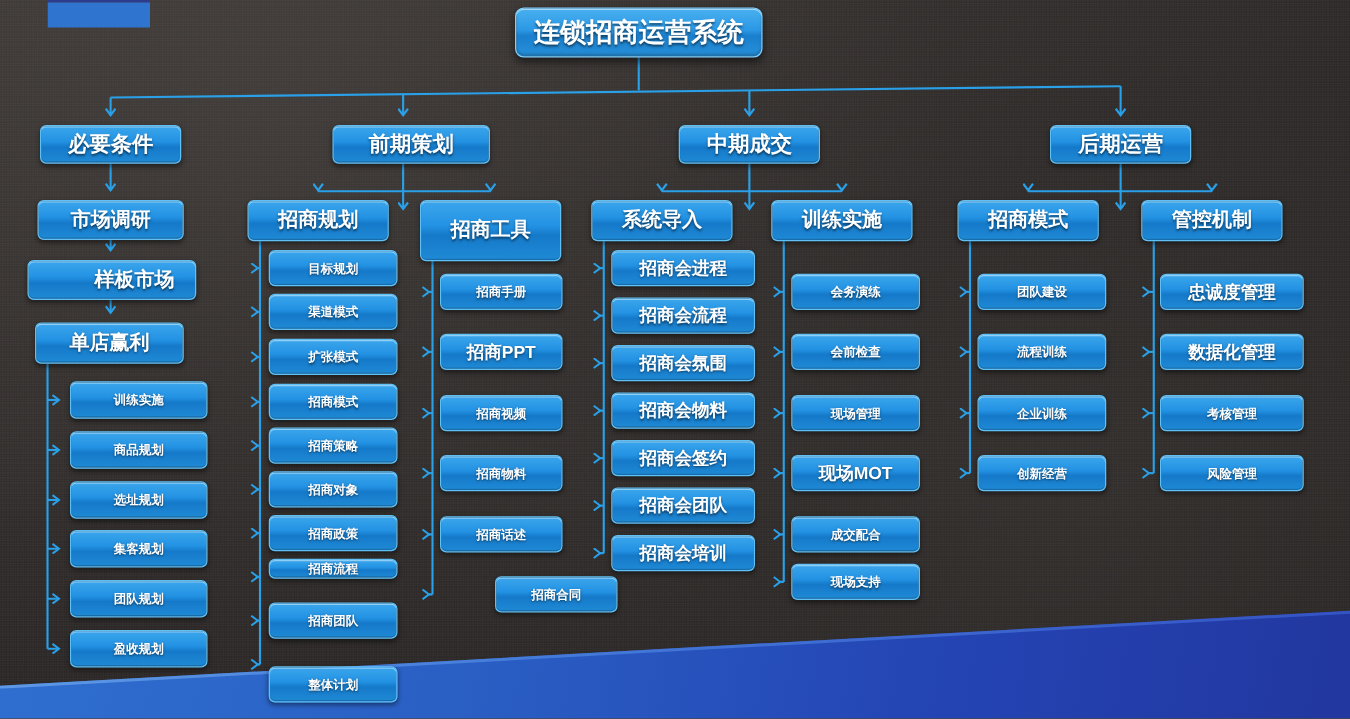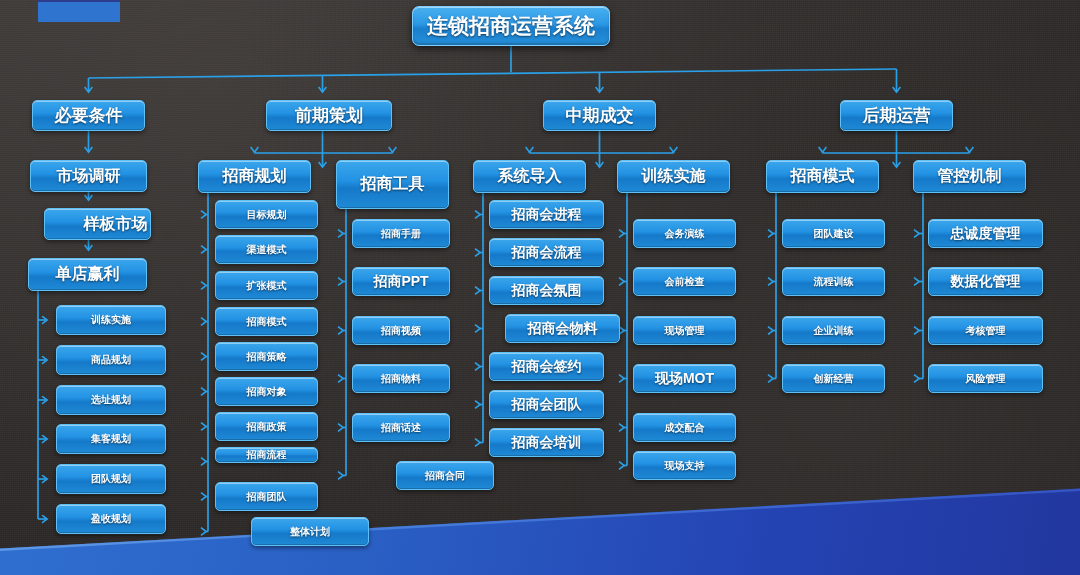--- a/index.html
+++ b/index.html
@@ -203,21 +203,21 @@
   <div id="nodes">
       <div class="node root" style="left: 412px; top: 6px; width: 198px; height: 40px;">
         <span>连锁招商运营系统</span>
       </div>
       <div class="node lvl1" style="left: 32px; top: 100px; width: 113px; height: 31px;">
         <span>必要条件</span>
       </div>
       <div class="node lvl2" style="left: 30px; top: 160px; width: 117px; height: 32px;">
         <span>市场调研</span>
       </div>
-      <div class="node lvl2" style="left: 44px; top: 208px; width: 107px; height: 32px; padding-left: 36px;">
+      <div class="node lvl2" style="left: 22px; top: 208px; width: 135px; height: 32px; padding-left: 36px;">
         <span>样板市场</span>
       </div>
       <div class="node lvl2" style="left: 28px; top: 258px; width: 119px; height: 33px;">
         <span>单店赢利</span>
       </div>
       <div class="node leaf" style="left: 56px; top: 305px; width: 110px; height: 30px;">
         <span>训练实施</span>
       </div>
       <div class="node leaf" style="left: 56px; top: 345px; width: 110px; height: 30px;">
         <span>商品规划</span>
@@ -260,21 +260,21 @@
       </div>
       <div class="node leaf" style="left: 215px; top: 412px; width: 103px; height: 29px;">
         <span>招商政策</span>
       </div>
       <div class="node leaf" style="left: 215px; top: 447px; width: 103px; height: 16px;">
         <span>招商流程</span>
       </div>
       <div class="node leaf" style="left: 215px; top: 482px; width: 103px; height: 29px;">
         <span>招商团队</span>
       </div>
-      <div class="node leaf" style="left: 215px; top: 517px; width: 118px; height: 29px; margin-left: 36px;">
+      <div class="node leaf" style="left: 215px; top: 533px; width: 103px; height: 29px;">
         <span>整体计划</span>
       </div>
       <div class="node lvl2" style="left: 336px; top: 160px; width: 113px; height: 49px;">
         <span>招商工具</span>
       </div>
       <div class="node leaf" style="left: 352px; top: 219px; width: 98px; height: 29px;">
         <span>招商手册</span>
       </div>
       <div class="node leaf-sm" style="left: 352px; top: 267px; width: 98px; height: 29px;">
         <span>招商PPT</span>
@@ -299,21 +299,21 @@
       </div>
       <div class="node leaf-sm" style="left: 489px; top: 200px; width: 115px; height: 29px;">
         <span>招商会进程</span>
       </div>
       <div class="node leaf-sm" style="left: 489px; top: 238px; width: 115px; height: 29px;">
         <span>招商会流程</span>
       </div>
       <div class="node leaf-sm" style="left: 489px; top: 276px; width: 115px; height: 29px;">
         <span>招商会氛围</span>
       </div>
-      <div class="node leaf-sm" style="left: 489px; top: 314px; width: 115px; height: 29px; margin-left: 16px;">
+      <div class="node leaf-sm" style="left: 489px; top: 314px; width: 115px; height: 29px;">
         <span>招商会物料</span>
       </div>
       <div class="node leaf-sm" style="left: 489px; top: 352px; width: 115px; height: 29px;">
         <span>招商会签约</span>
       </div>
       <div class="node leaf-sm" style="left: 489px; top: 390px; width: 115px; height: 29px;">
         <span>招商会团队</span>
       </div>
       <div class="node leaf-sm" style="left: 489px; top: 428px; width: 115px; height: 29px;">
         <span>招商会培训</span>

